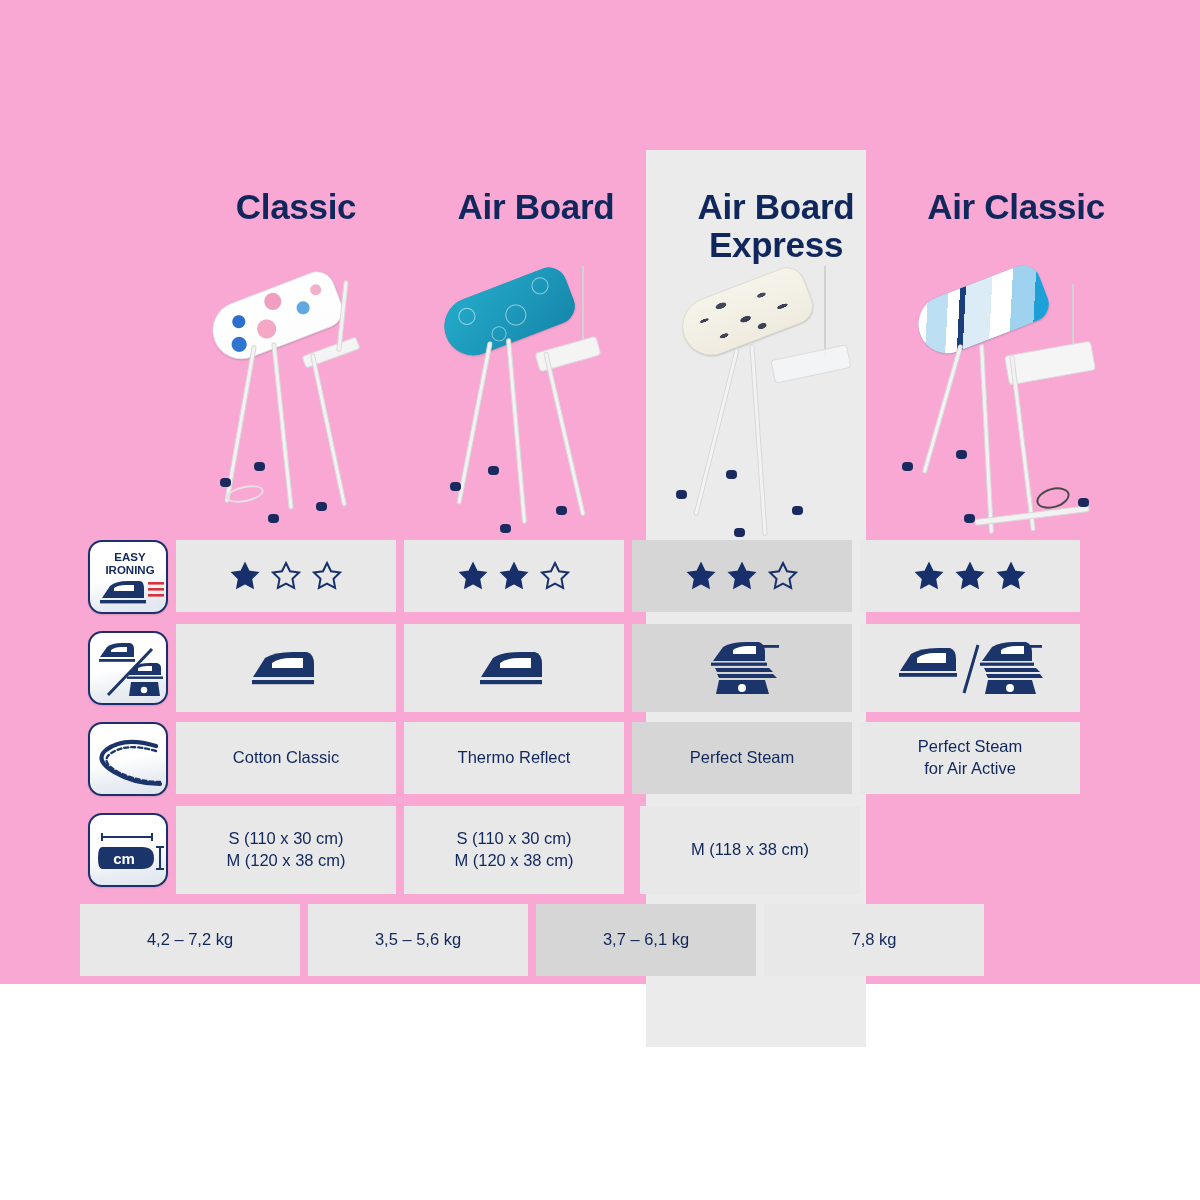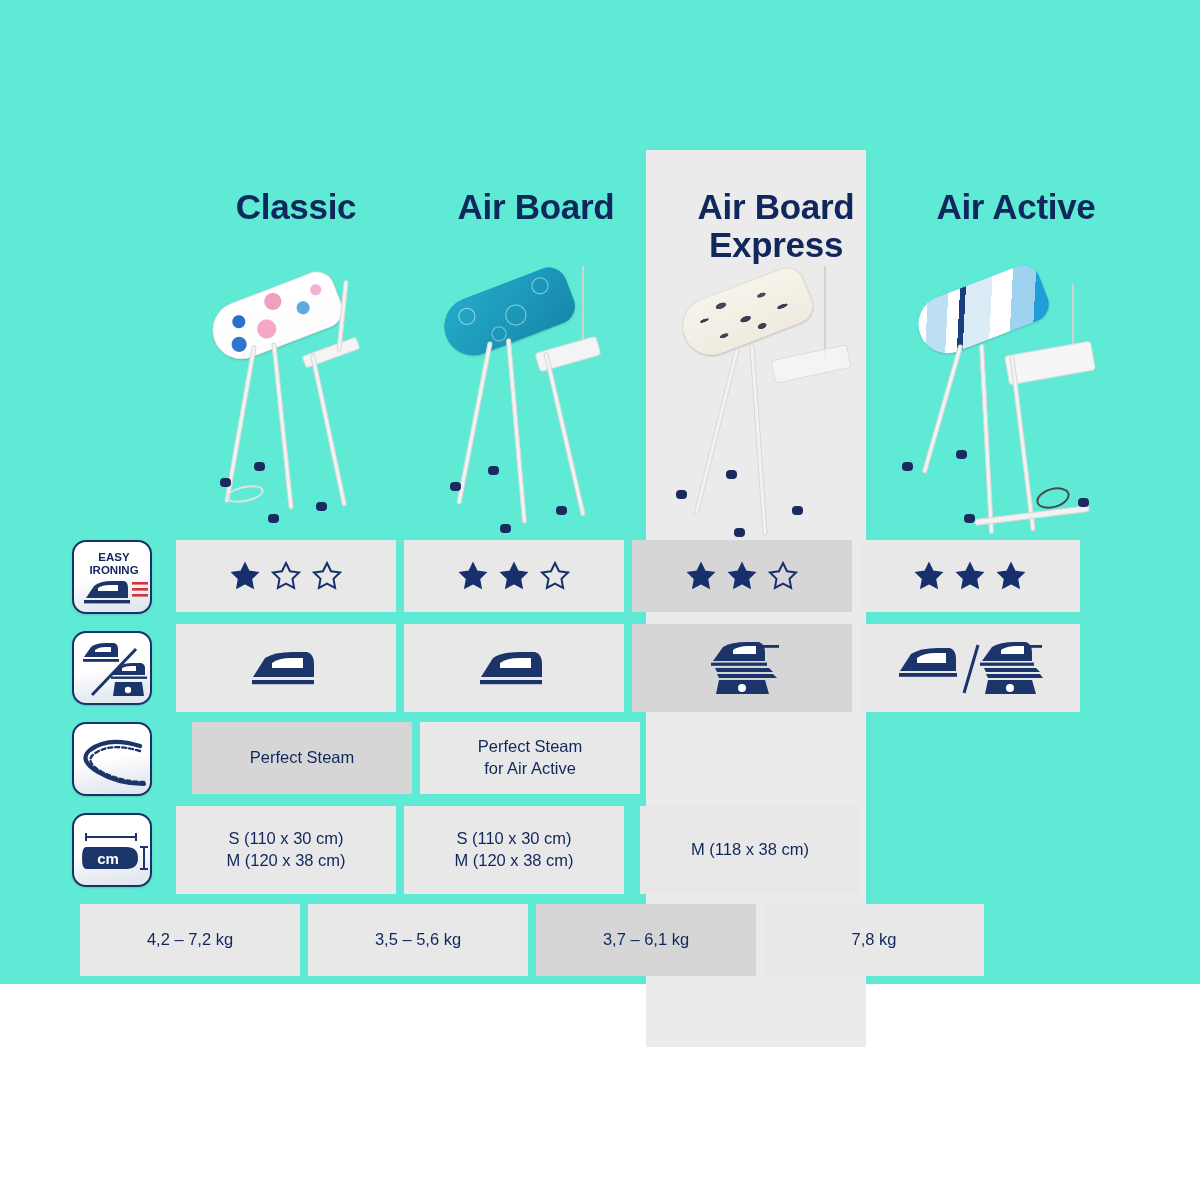--- a/index.html
+++ b/index.html
@@ -5,21 +5,21 @@
   * { box-sizing: border-box; margin: 0; padding: 0; }
   html, body {
     width: 1200px; height: 1200px;
     background: #ffffff;
     font-family: "Liberation Sans", sans-serif;
     overflow: hidden;
   }
   #page {
     position: relative;
     width: 1200px; height: 984px;
-    background: #5eead4;
+    background: #f9a8d4;
   }
 
   
   .highlight-band {
     position: absolute;
     left: 646px; top: 150px;
     width: 220px; height: 897px;
     background: #ebebeb;
     z-index: 0;
   }
@@ -106,21 +106,21 @@
     width: 1064px;
     z-index: 2;
   }
   .row {
     display: flex;
     margin-bottom: 10px;
     align-items: stretch;
   }
   .row-icon {
     width: 96px;
-    display: flex; align-items: center; justify-content: flex-start;
+    display: flex; align-items: center; justify-content: flex-end;
     flex: 0 0 96px;
   }
   .icon-tile {
     width: 80px; height: 74px;
     border-radius: 14px;
     border: 2px solid #19306b;
     background: linear-gradient(170deg, #ffffff 0%, #ffffff 48%, #e9edf3 78%, #dfe5ee 100%);
     position: relative;
     overflow: hidden;
     box-shadow: 0 1px 2px rgba(0,0,0,0.12);
@@ -162,21 +162,21 @@
 
 <div id="page">
 
   <div class="highlight-band"></div>
 
   <div class="headers">
     <div class="col-head nowrap">Classic</div>
     <div class="col-head nowrap">Air Board</div>
     <div class="col-head nowrap">Air Board
 Express</div>
-    <div class="col-head nowrap">Air Active</div>
+    <div class="col-head nowrap">Air Classic</div>
   </div>
 
   <div class="products">
 
     <div class="product-cell">
       <div class="board-art">
         <div class="board-top" style="left:34px; top:22px; background:#ffffff; border:1px solid #e3e3e3;">
           <div class="pat" style="background:
             radial-gradient(circle at 22% 34%, #2a6fd0 0 6px, transparent 7px),
             radial-gradient(circle at 52% 22%, #f19fc0 0 8px, transparent 9px),
@@ -416,21 +416,23 @@
     <div class="row row-cover">
       <div class="row-icon">
         <div class="icon-tile">
           <svg viewBox="0 0 80 74" width="80" height="74">
             <path d="M66 22 Q34 12 16 26 Q4 36 24 48 Q44 60 70 60" fill="none" stroke="#1b3469" stroke-width="4.2" stroke-linecap="round"></path>
             <path d="M66 27 Q36 18 20 30 Q10 38 28 48 Q48 58 70 58" fill="none" stroke="#1b3469" stroke-width="2.4" stroke-linecap="round" stroke-dasharray="4 3"></path>
           </svg>
         </div>
       </div>
       <div class="row-gap"></div>
-      <div class="cell-sep"></div>
+      <div class="cell nowrap">Cotton Classic</div>
+      <div class="cell-sep"></div>
+      <div class="cell nowrap">Thermo Reflect</div>
       <div class="cell-sep"></div>
       <div class="cell hl nowrap">Perfect Steam</div>
       <div class="cell-sep"></div>
       <div class="cell nowrap">Perfect Steam
 for Air Active</div>
     </div>
 
     <div class="row row-dims">
       <div class="row-icon">
         <div class="icon-tile">

